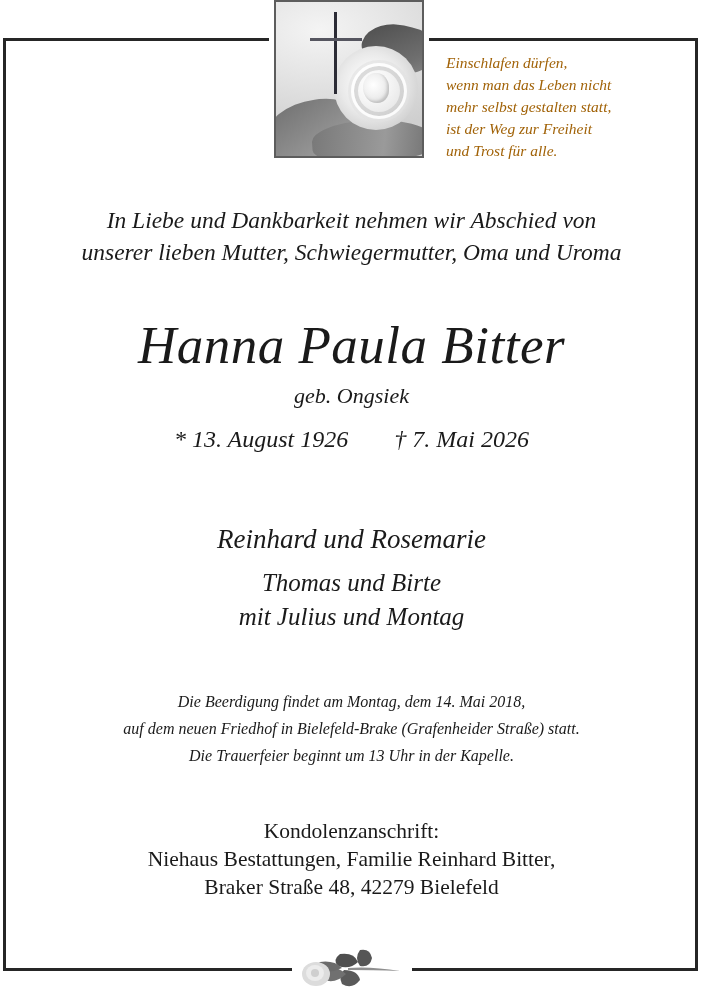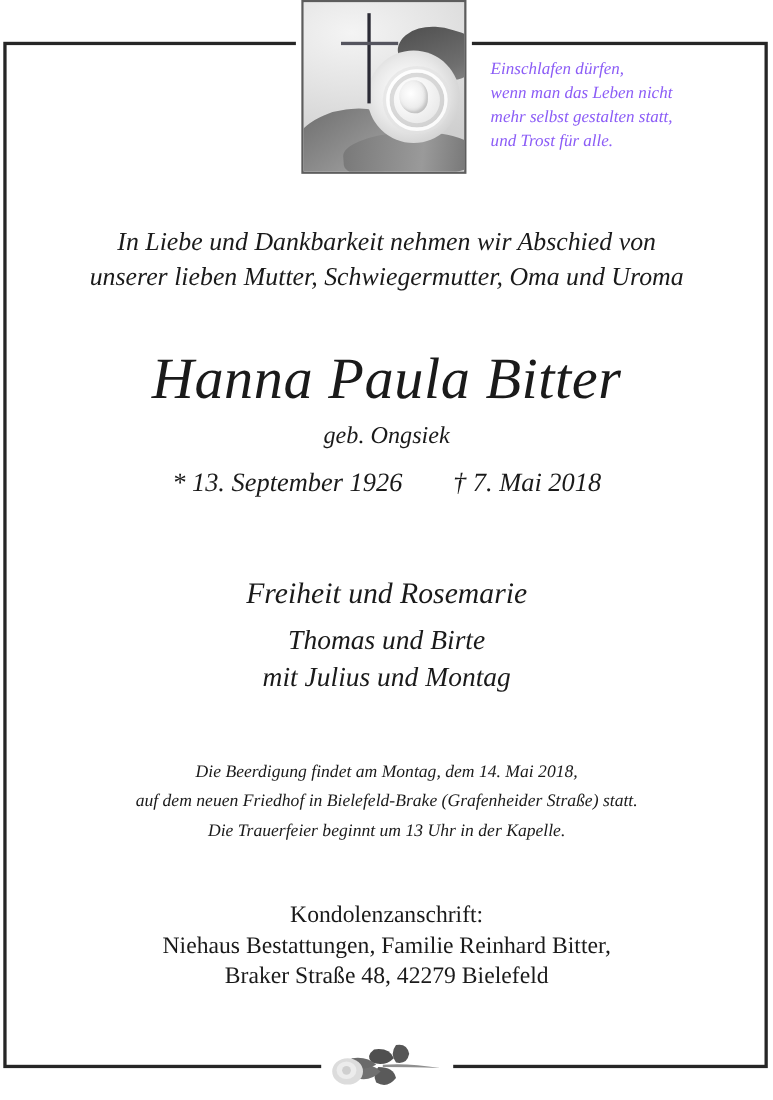--- a/index.html
+++ b/index.html
@@ -161,21 +161,21 @@
   
   .quote {
     position: absolute;
     left: 446px;
     top: 52px;
     width: 230px;
     font-style: italic;
     font-size: 15.5px;
     line-height: 22px;
     text-align: left;
-    color: #8b5cf6;
+    color: #a16207;
   }
   .quote-line { display: block; white-space: nowrap; }
 
   
   .content {
     position: absolute;
     left: 8px;
     top: 186px;
     width: 687px;
     text-align: center;
@@ -273,43 +273,44 @@
     <div class="photo-cross">
       <div class="bar-v"></div>
       <div class="bar-h"></div>
     </div>
   </div>
 
   <div class="quote">
     <span class="quote-line">Einschlafen dürfen,</span>
     <span class="quote-line">wenn man das Leben nicht</span>
     <span class="quote-line">mehr selbst gestalten statt,</span>
+    <span class="quote-line">ist der Weg zur Freiheit</span>
     <span class="quote-line">und Trost für alle.</span>
   </div>
 
   <div class="content">
 
     <div class="intro">
       <span class="intro-line">In Liebe und Dankbarkeit nehmen wir Abschied von</span>
       <span class="intro-line">unserer lieben Mutter, Schwiegermutter, Oma und Uroma</span>
     </div>
 
     <div class="deceased-name">Hanna Paula Bitter</div>
     <div class="maiden-name">geb. Ongsiek</div>
 
     <div class="life-dates">
       <span>*</span>
-      <span>13. September 1926</span>
+      <span>13. August 1926</span>
       <span class="gap"></span>
       <span>†</span>
-      <span>7. Mai 2018</span>
+      <span>7. Mai 2026</span>
     </div>
 
     <div class="survivors">
-      <span class="s-line big">Freiheit und Rosemarie</span>
+      <span class="s-line big">Reinhard und Rosemarie</span>
       <div class="s-spacer"></div>
       <span class="s-line mid">Thomas und Birte</span>
       <span class="s-line mid">mit Julius und Montag</span>
     </div>
 
     <div class="funeral">
       <span class="funeral-line">Die Beerdigung findet am Montag, dem 14. Mai 2018,</span>
       <span class="funeral-line">auf dem neuen Friedhof in Bielefeld-Brake (Grafenheider Straße) statt.</span>
       <span class="funeral-line">Die Trauerfeier beginnt um 13 Uhr in der Kapelle.</span>
     </div>

